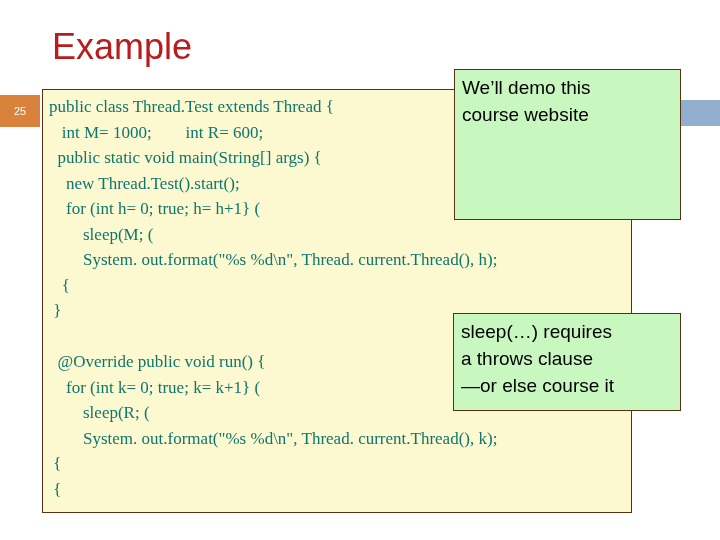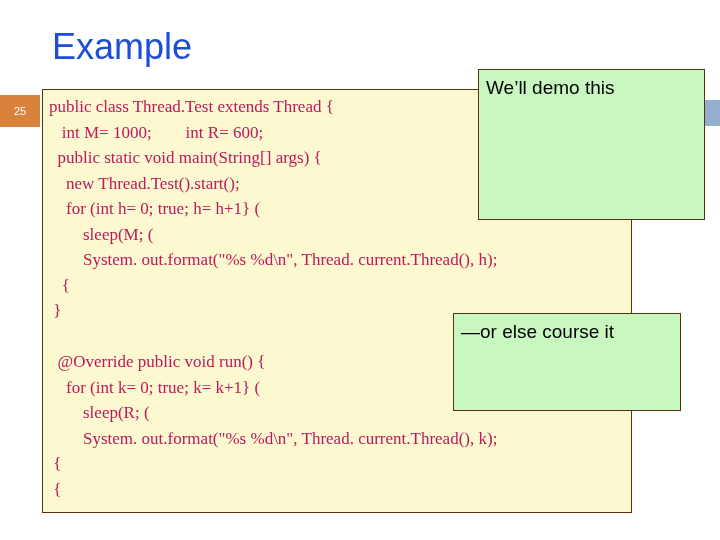--- a/index.html
+++ b/index.html
@@ -17,21 +17,21 @@
   }
 
   
   #page-title {
     position: absolute;
     left: 52px;
     top: 26px;
     font-family: "Liberation Sans", sans-serif;
     font-size: 36px;
     font-weight: 400;
-    color: #1d4ed8;
+    color: #b91c1c;
     letter-spacing: 0px;
     white-space: nowrap;
   }
 
   
   #slide-number-badge {
     position: absolute;
     left: 0px;
     top: 95px;
     width: 40px;
@@ -64,21 +64,21 @@
     height: 424px;
     background: #FCF8D0;
     border: 1.5px solid #5A3010;
     box-sizing: border-box;
     overflow: hidden;
   }
   #code-lines {
     font-family: "Liberation Serif", serif;
     font-size: 17px;
     line-height: 25.5px;
-    color: #be185d;
+    color: #0f766e;
     padding: 4px 0 0 6px;
     white-space: pre;
   }
   .code-line {
     white-space: pre;
     height: 25.5px;
   }
 
   
   .callout {
@@ -90,21 +90,20 @@
     font-size: 19px;
     line-height: 27px;
     color: #000000;
     padding: 4px 6px 4px 7px;
   }
   #callout-demo {
     left: 454px;
     top: 69px;
     width: 227px;
     height: 151px;
-    margin-left: 24px;
   }
   #callout-sleep {
     left: 453px;
     top: 313px;
     width: 228px;
     height: 98px;
   }
   .callout-line { white-space: nowrap; }
 </style>
 </head>
@@ -119,19 +118,22 @@
   </div>
 
   <div id="right-accent-bar"></div>
 
   <div id="code-block">
     <div id="code-lines"><div class="code-line">public class Thread.Test extends Thread {</div><div class="code-line">   int M= 1000;        int R= 600;</div><div class="code-line">  public static void main(String[] args) {</div><div class="code-line">    new Thread.Test().start();</div><div class="code-line">    for (int h= 0; true; h= h+1} (</div><div class="code-line">        sleep(M; (</div><div class="code-line">        System. out.format("%s %d\n", Thread. current.Thread(), h);</div><div class="code-line">   {</div><div class="code-line"> }</div><div class="code-line"></div><div class="code-line">  @Override public void run() {</div><div class="code-line">    for (int k= 0; true; k= k+1} (</div><div class="code-line">        sleep(R; (</div><div class="code-line">        System. out.format("%s %d\n", Thread. current.Thread(), k);</div><div class="code-line"> {</div><div class="code-line"> {</div></div>
   </div>
 
   <div class="callout" id="callout-demo">
       <div class="callout-line">We’ll demo this</div>
+      <div class="callout-line">course website</div>
     </div>
 
   <div class="callout" id="callout-sleep">
+      <div class="callout-line">sleep(…) requires</div>
+      <div class="callout-line">a throws clause</div>
       <div class="callout-line">—or else course it</div>
     </div>
 
 </div>
 
 </body></html>

